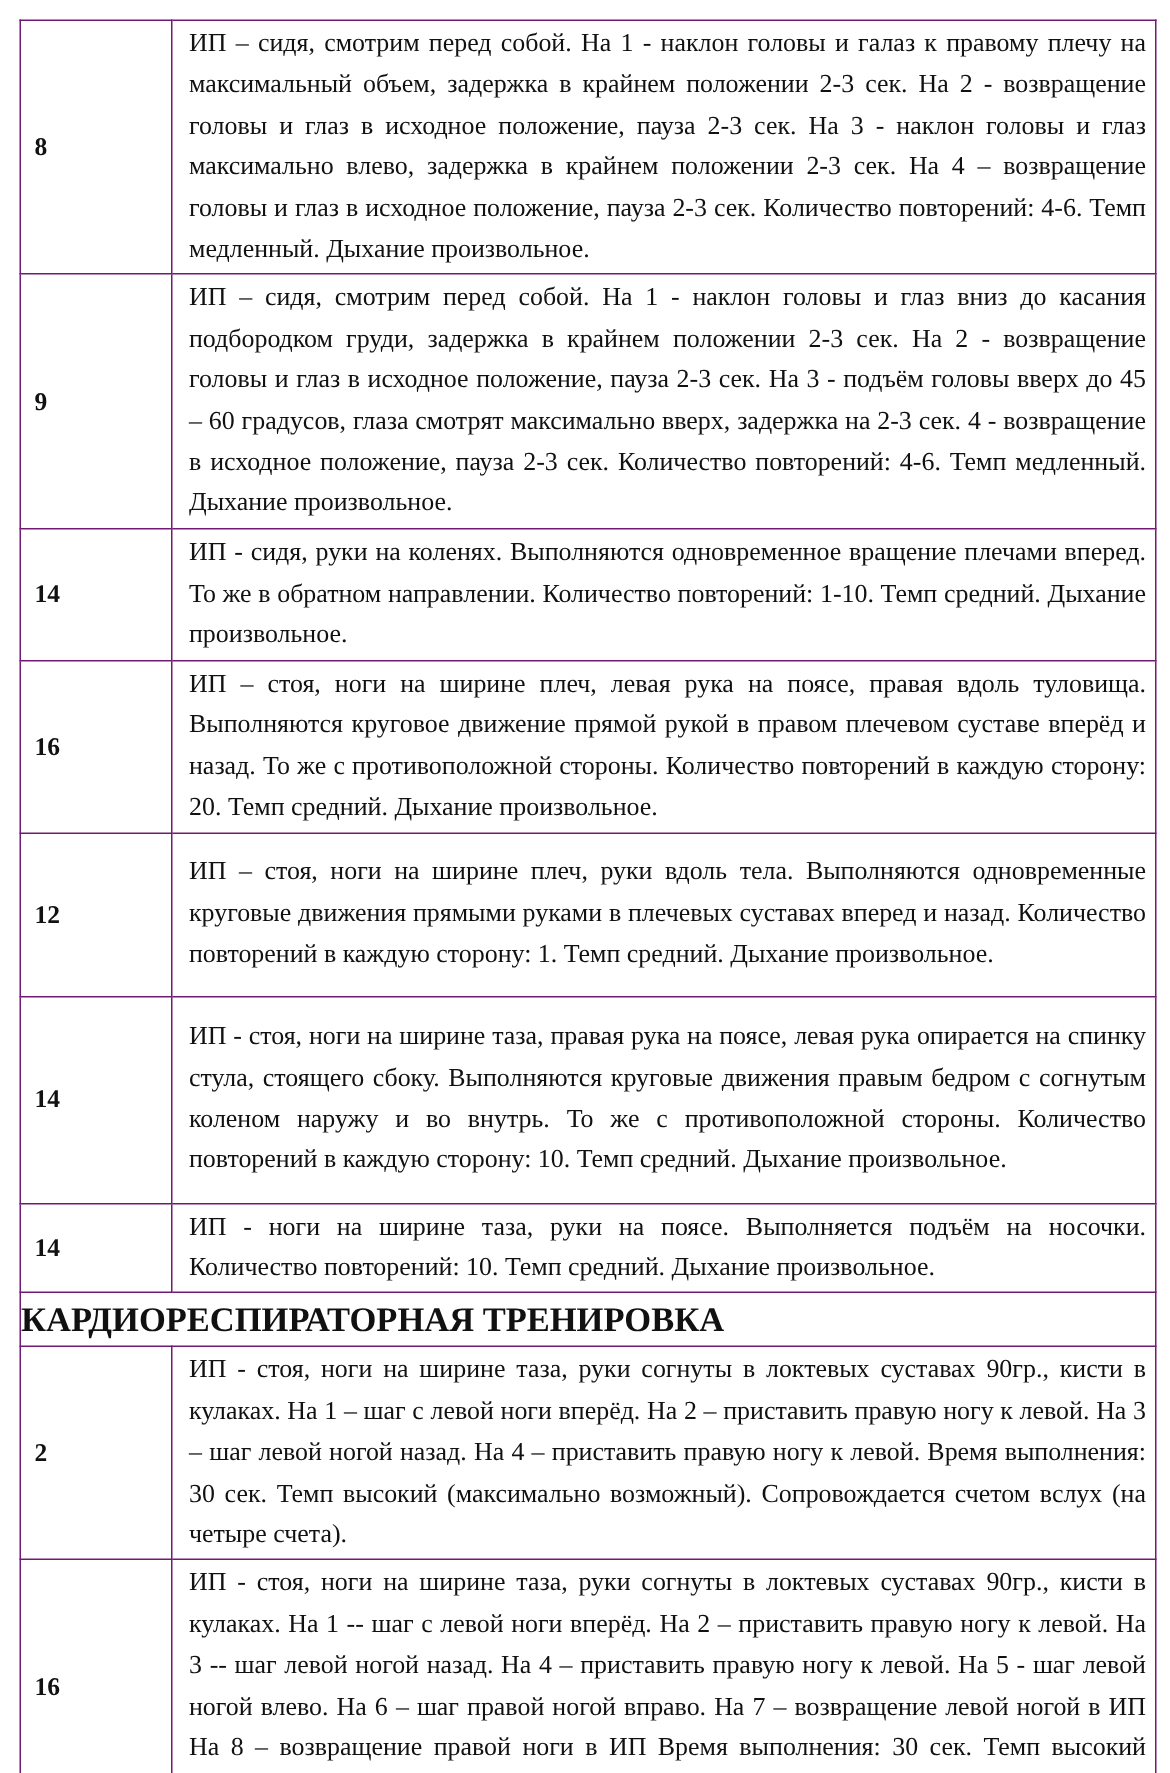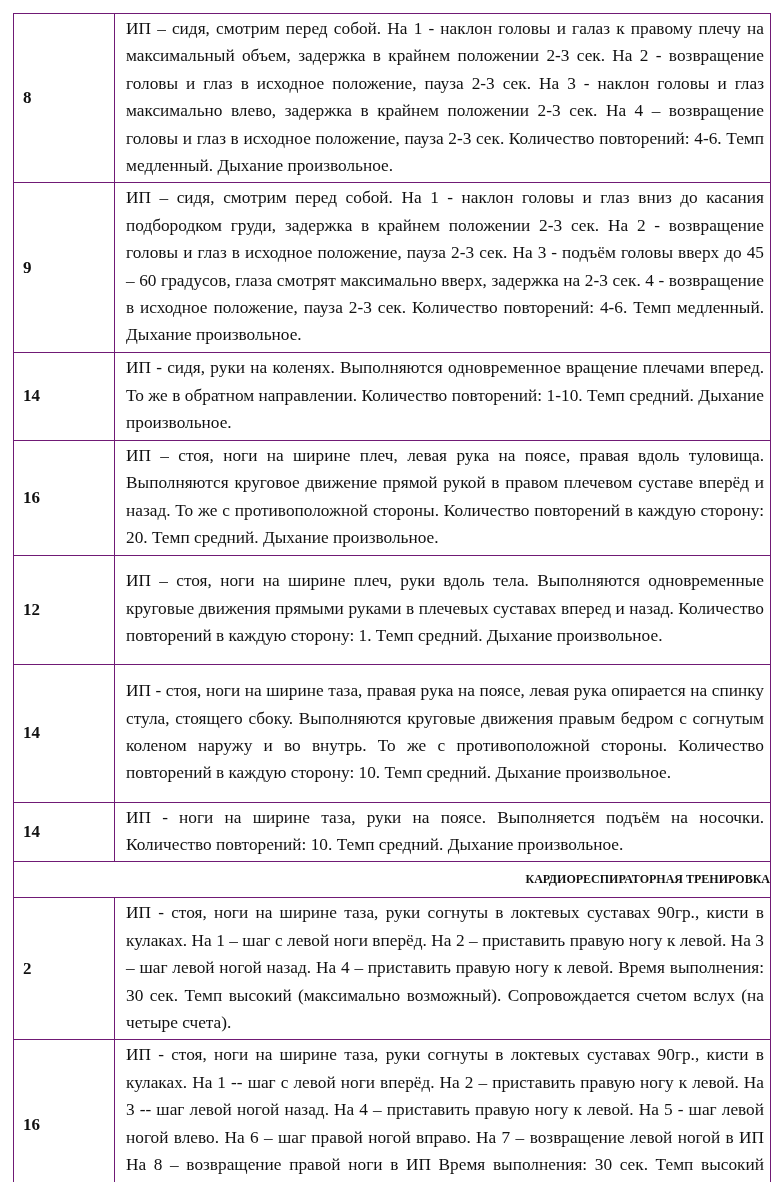--- a/index.html
+++ b/index.html
@@ -41,23 +41,23 @@
   td.desc {
     font-size: 17.3px;
     line-height: 27.4px;
     text-align: justify;
     padding: 0 6px 0 11px !important;
   }
   td.desc .inner {
     padding: 1px 0 3px 0;
   }
   tr.section td {
-    text-align: right;
+    text-align: left;
     font-weight: bold;
-    font-size: 12px;
+    font-size: 23px;
     height: 35px;
     letter-spacing: 0;
   }
   tr.r8 td { height: 161px; }
   tr.r9 td { height: 164px; }
   tr.r10 td { height: 87px; }
   tr.r11 td { height: 109px; }
   tr.r12 td { height: 108px; }
   tr.r13 td { height: 137px; }
   tr.r14 td { height: 58px; }

